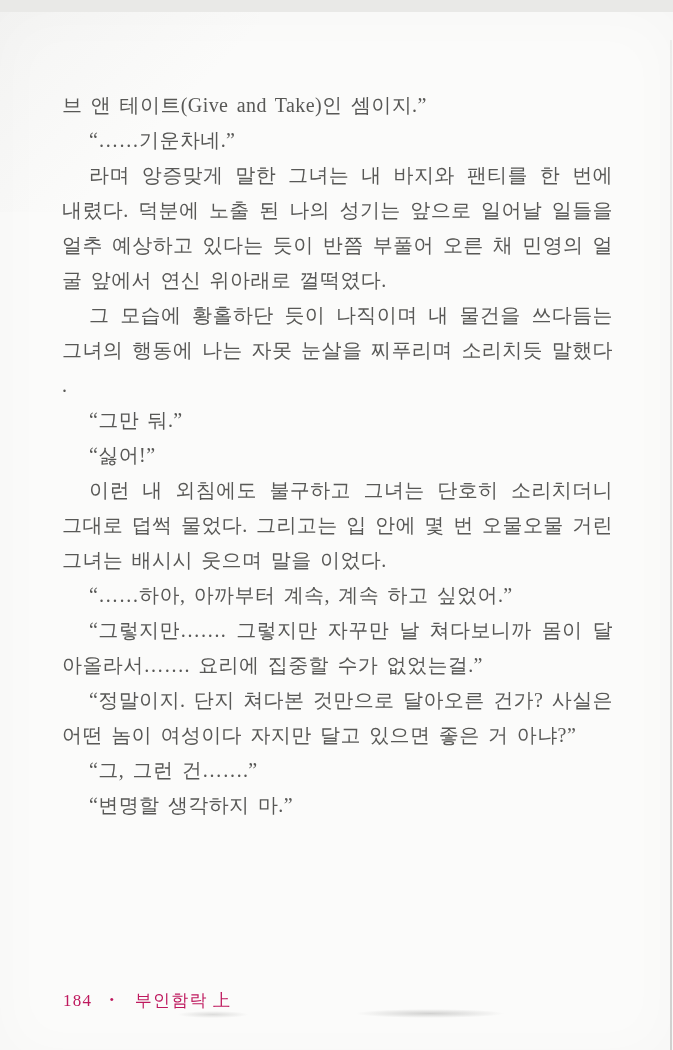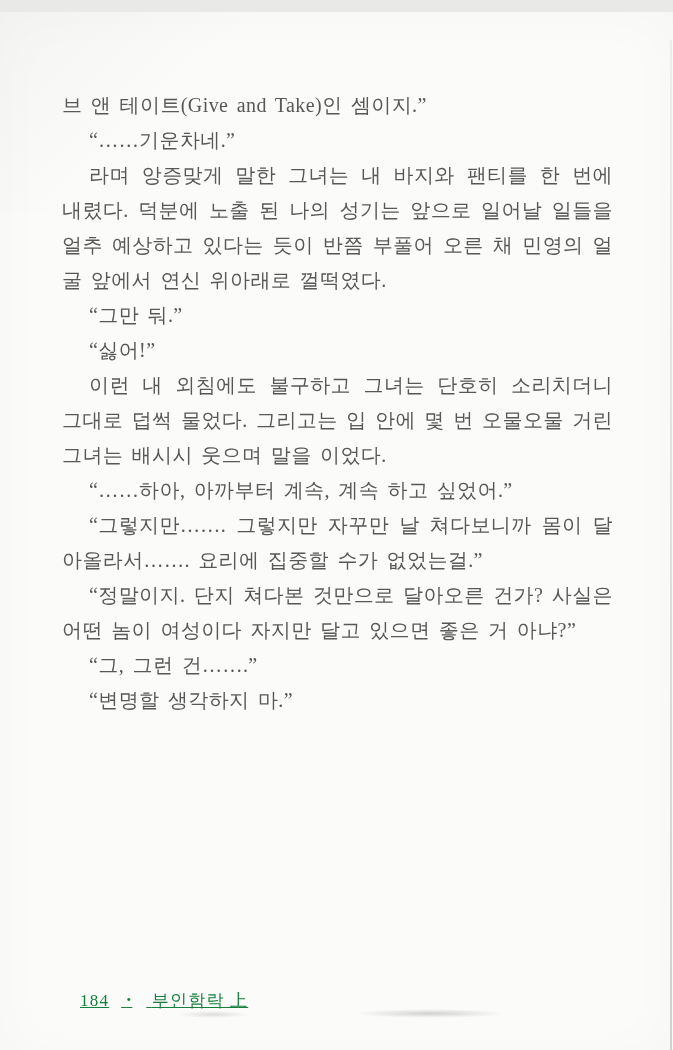--- a/index.html
+++ b/index.html
@@ -39,27 +39,26 @@
     margin: 0;
     text-align: justify;
     word-break: break-all;
     line-break: anywhere;
   }
   .para.indent {
     text-indent: 27px;
   }
   .footer {
     position: absolute;
-    left: 80px;
+    left: 63px;
     top: 977px;
-    color: #15803d;
+    color: #be185d;
     font-size: 17px;
     letter-spacing: 1.2px;
     white-space: nowrap;
-    text-decoration: underline;
   }
   .footer .pageno { margin-right: 12px; }
   .footer .sep {
     margin-right: 14px;
     font-size: 13px;
     vertical-align: 2px;
   }
   .edge-line {
     position: absolute;
     right: 1px;
@@ -88,20 +87,21 @@
 <body>
 
 <div class="scan-page">
 
   <div class="corner-shade"></div>
 
   <div class="text-block">
       <p class="para">브 앤 테이트(Give and Take)인 셈이지.”</p>
       <p class="para indent">“……기운차네.”</p>
       <p class="para indent">라며 앙증맞게 말한 그녀는 내 바지와 팬티를 한 번에 내렸다. 덕분에 노출 된 나의 성기는 앞으로 일어날 일들을 얼추 예상하고 있다는 듯이 반쯤 부풀어 오른 채 민영의 얼굴 앞에서 연신 위아래로 껄떡였다.</p>
+      <p class="para indent">그 모습에 황홀하단 듯이 나직이며 내 물건을 쓰다듬는 그녀의 행동에 나는 자못 눈살을 찌푸리며 소리치듯 말했다.</p>
       <p class="para indent">“그만 둬.”</p>
       <p class="para indent">“싫어!”</p>
       <p class="para indent">이런 내 외침에도 불구하고 그녀는 단호히 소리치더니 그대로 덥썩 물었다. 그리고는 입 안에 몇 번 오물오물 거린 그녀는 배시시 웃으며 말을 이었다.</p>
       <p class="para indent">“……하아, 아까부터 계속, 계속 하고 싶었어.”</p>
       <p class="para indent">“그렇지만……. 그렇지만 자꾸만 날 쳐다보니까 몸이 달아올라서……. 요리에 집중할 수가 없었는걸.”</p>
       <p class="para indent">“정말이지. 단지 쳐다본 것만으로 달아오른 건가? 사실은 어떤 놈이 여성이다 자지만 달고 있으면 좋은 거 아냐?”</p>
       <p class="para indent">“그, 그런 건…….”</p>
       <p class="para indent">“변명할 생각하지 마.”</p>
     </div>
 

